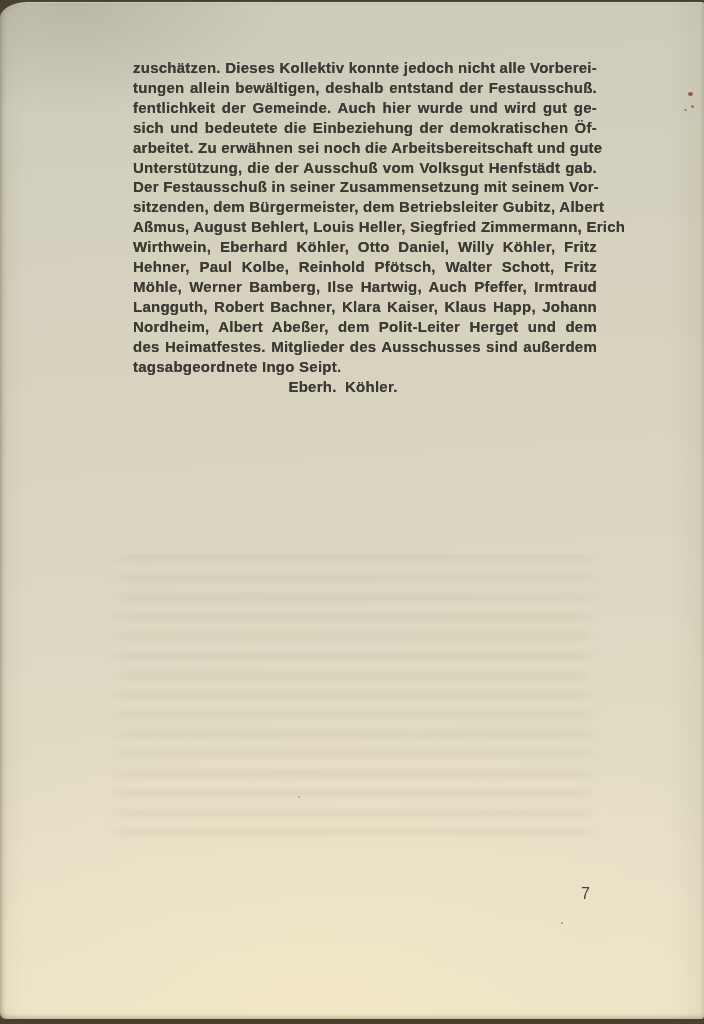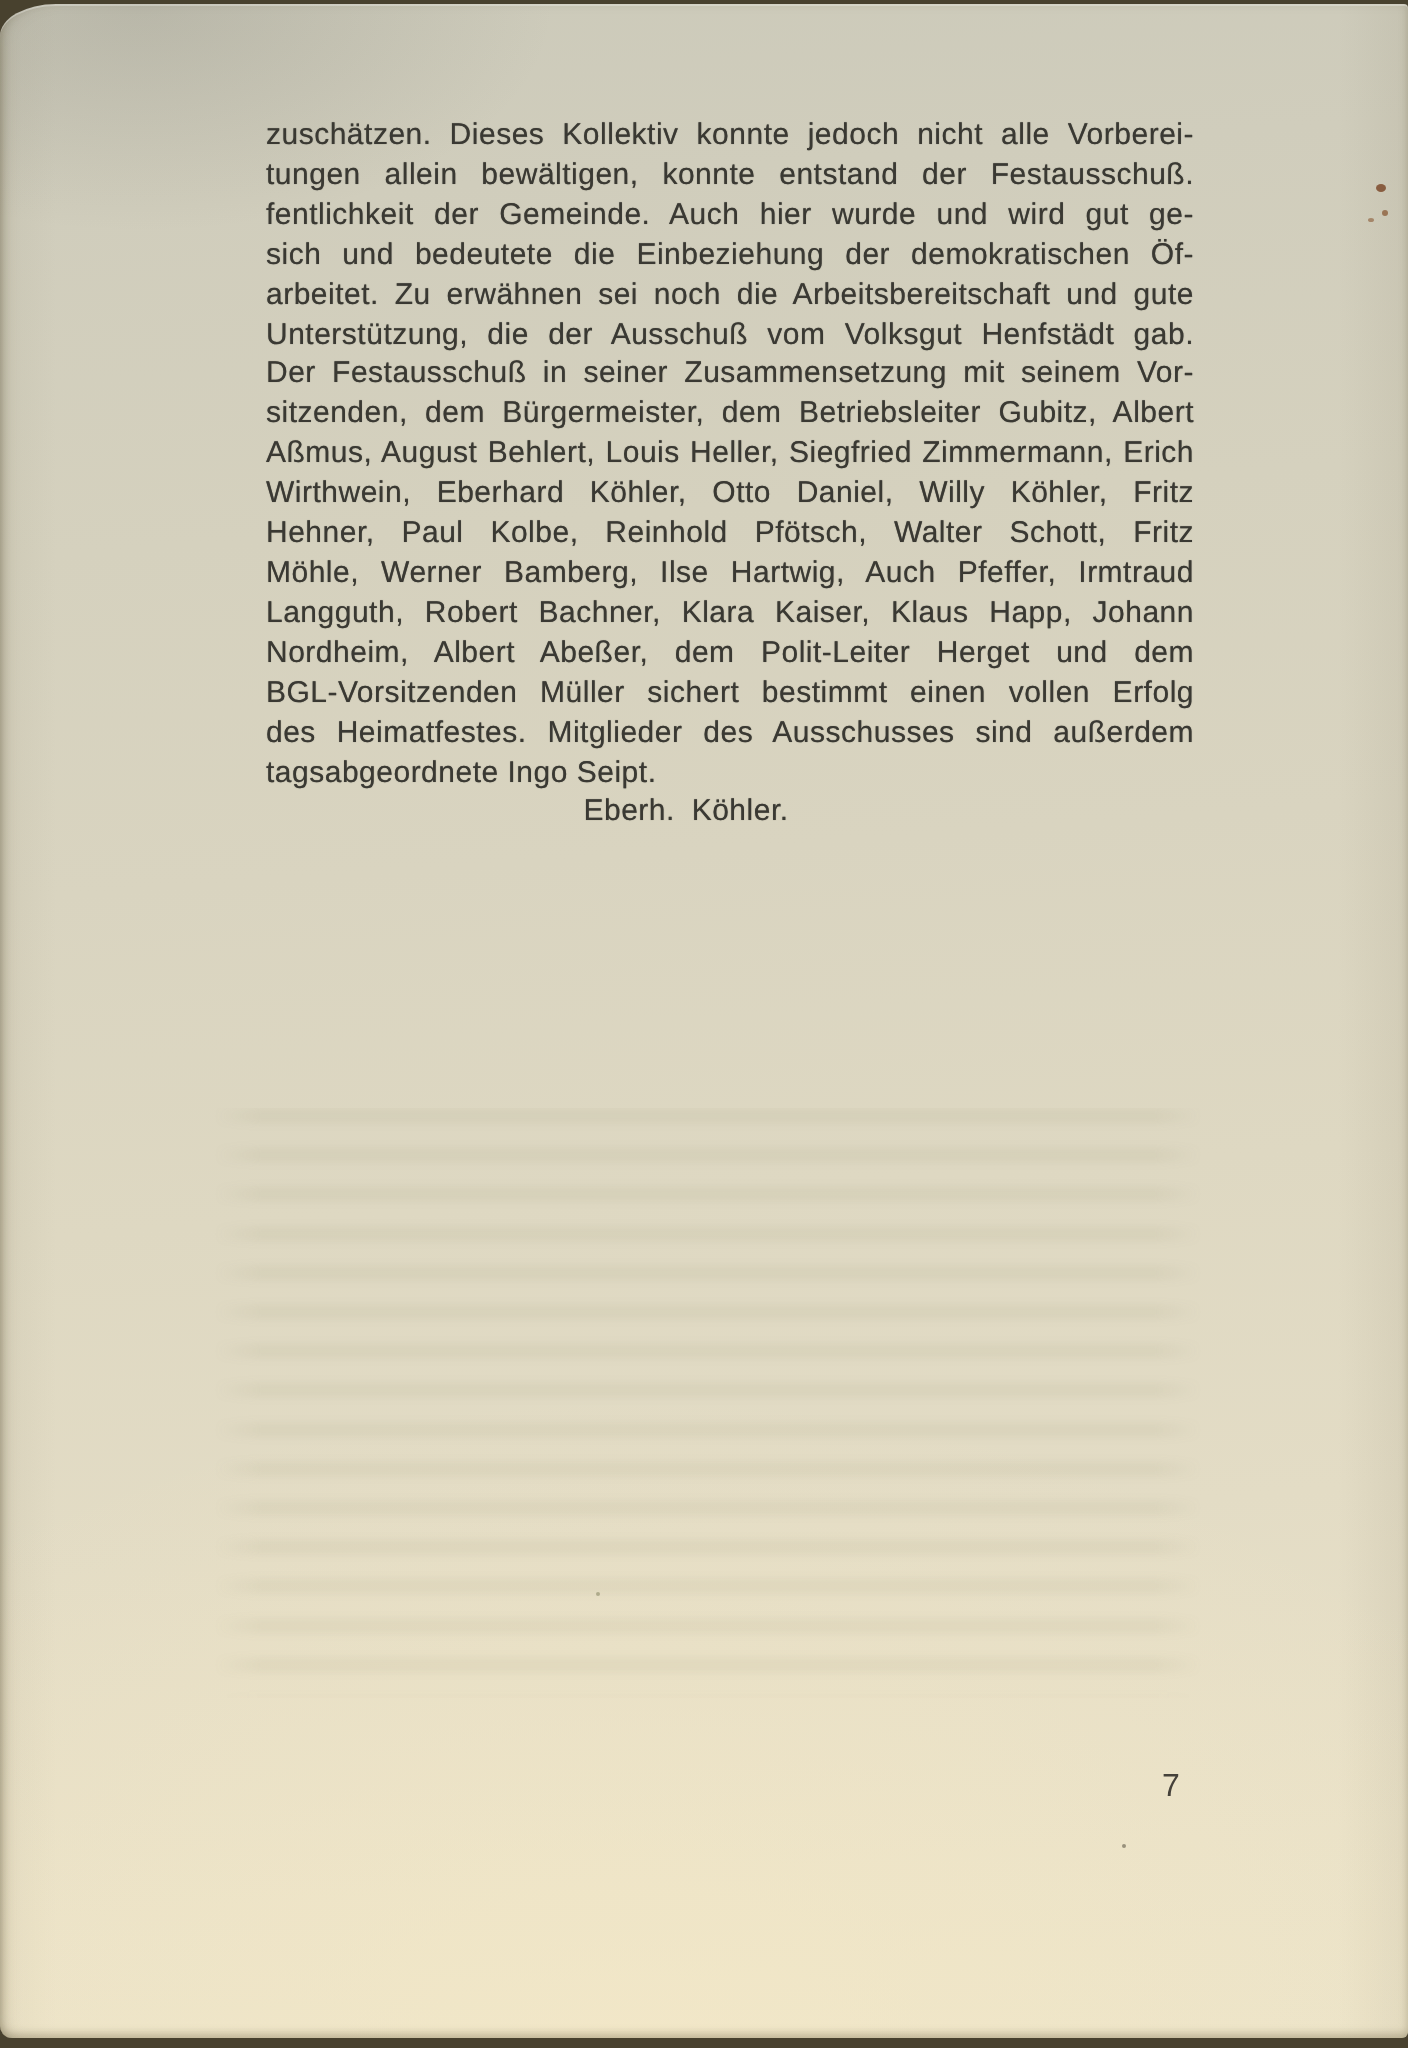--- a/index.html
+++ b/index.html
@@ -53,21 +53,21 @@
     opacity: 0.65;
   }
   
   .textblock {
     position: absolute;
     left: 133px;
     top: 56px;
     width: 464px;
     color: #3a3933;
     font-size: 15px;
-    font-weight: 400;
+    font-weight: 700;
     line-height: 19.9px;
     letter-spacing: 0.25px;
     text-shadow: 0 0 0.4px rgba(58,57,51,0.75);
   }
   .ln {
     text-align: justify;
     text-align-last: justify;
     white-space: nowrap;
     width: 100%;
   }
@@ -103,34 +103,33 @@
 </head>
 <body>
 
 <div class="scan">
   <div class="paper">
 
     <div class="showthrough"></div>
 
     <div class="textblock">
       <div class="ln">zuschätzen. Dieses Kollektiv konnte jedoch nicht alle Vorberei-</div>
-      <div class="ln">tungen allein bewältigen, konnte entstand der Festausschuß.</div>
+      <div class="ln">tungen allein bewältigen, deshalb entstand der Festausschuß.</div>
       <div class="ln">fentlichkeit der Gemeinde. Auch hier wurde und wird gut ge-</div>
       <div class="ln">sich und bedeutete die Einbeziehung der demokratischen Öf-</div>
       <div class="ln">arbeitet. Zu erwähnen sei noch die Arbeitsbereitschaft und gute</div>
       <div class="ln">Unterstützung, die der Ausschuß vom Volksgut Henfstädt gab.</div>
       <div class="ln">Der Festausschuß in seiner Zusammensetzung mit seinem Vor-</div>
       <div class="ln">sitzenden, dem Bürgermeister, dem Betriebsleiter Gubitz, Albert</div>
       <div class="ln">Aßmus, August Behlert, Louis Heller, Siegfried Zimmermann, Erich</div>
       <div class="ln">Wirthwein, Eberhard Köhler, Otto Daniel, Willy Köhler, Fritz</div>
       <div class="ln">Hehner, Paul Kolbe, Reinhold Pfötsch, Walter Schott, Fritz</div>
       <div class="ln">Möhle, Werner Bamberg, Ilse Hartwig, Auch Pfeffer, Irmtraud</div>
       <div class="ln">Langguth, Robert Bachner, Klara Kaiser, Klaus Happ, Johann</div>
       <div class="ln">Nordheim, Albert Abeßer, dem Polit-Leiter Herget und dem</div>
-      <div class="ln">BGL-Vorsitzenden Müller sichert bestimmt einen vollen Erfolg</div>
       <div class="ln">des Heimatfestes. Mitglieder des Ausschusses sind außerdem</div>
       <div class="ln last">tagsabgeordnete Ingo Seipt.</div>
       <div class="sig">Eberh. Köhler.</div>
     </div>
 
     <div class="pageno">7</div>
 
     <i class="speck s1"></i>
     <i class="speck s2"></i>
     <i class="speck s3"></i>

